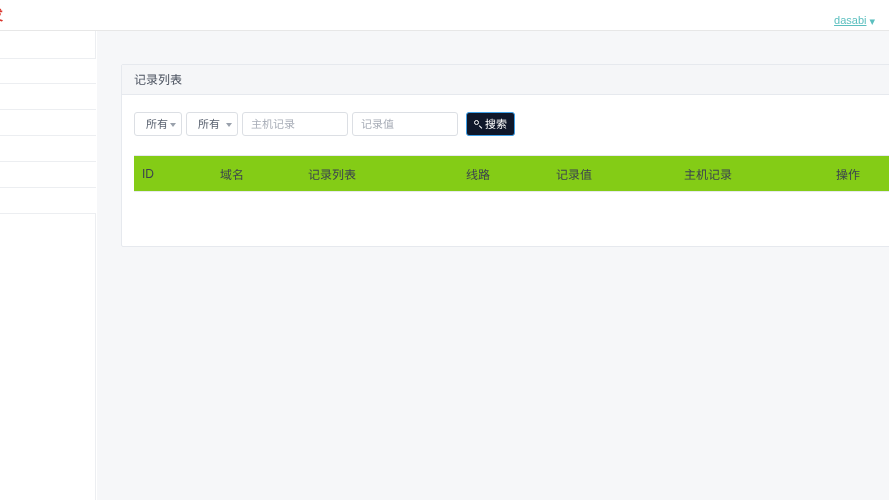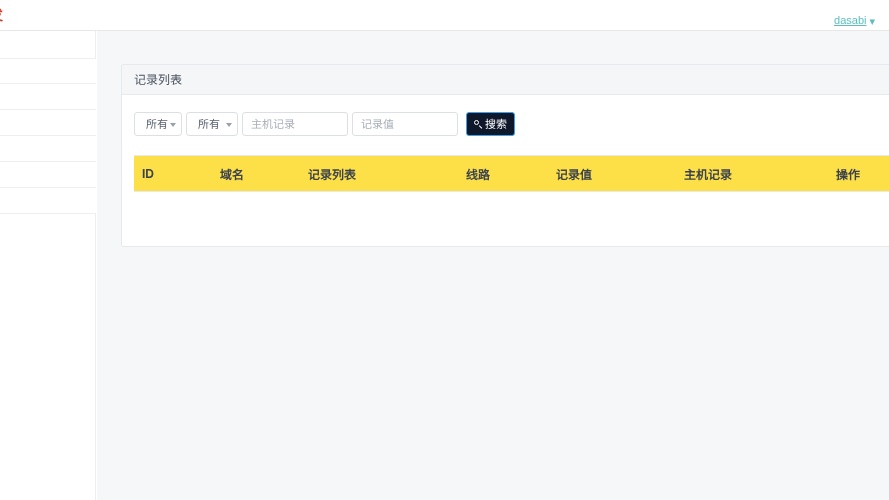--- a/index.html
+++ b/index.html
@@ -241,26 +241,26 @@
 
   
   .rec-table {
     width: 100%;
     border-collapse: collapse;
     table-layout: fixed;
   }
   .rec-table th {
     text-align: left;
     font-size: 12px;
-    font-weight: bold;
+    font-weight: normal;
     color: #3c434e;
     padding: 9px 0 9px 8px;
     border-top: 1px solid #e6e9ee;
     border-bottom: 1px solid #e6e9ee;
-    background: #fde047;
+    background: #84cc16;
     white-space: nowrap;
     box-sizing: border-box;
   }
   .rec-table td {
     font-size: 12px;
     color: #555c66;
     padding: 9px 0 9px 8px;
     border-bottom: 1px solid #eceef1;
   }
   .rec-table tbody.empty-body tr td {

